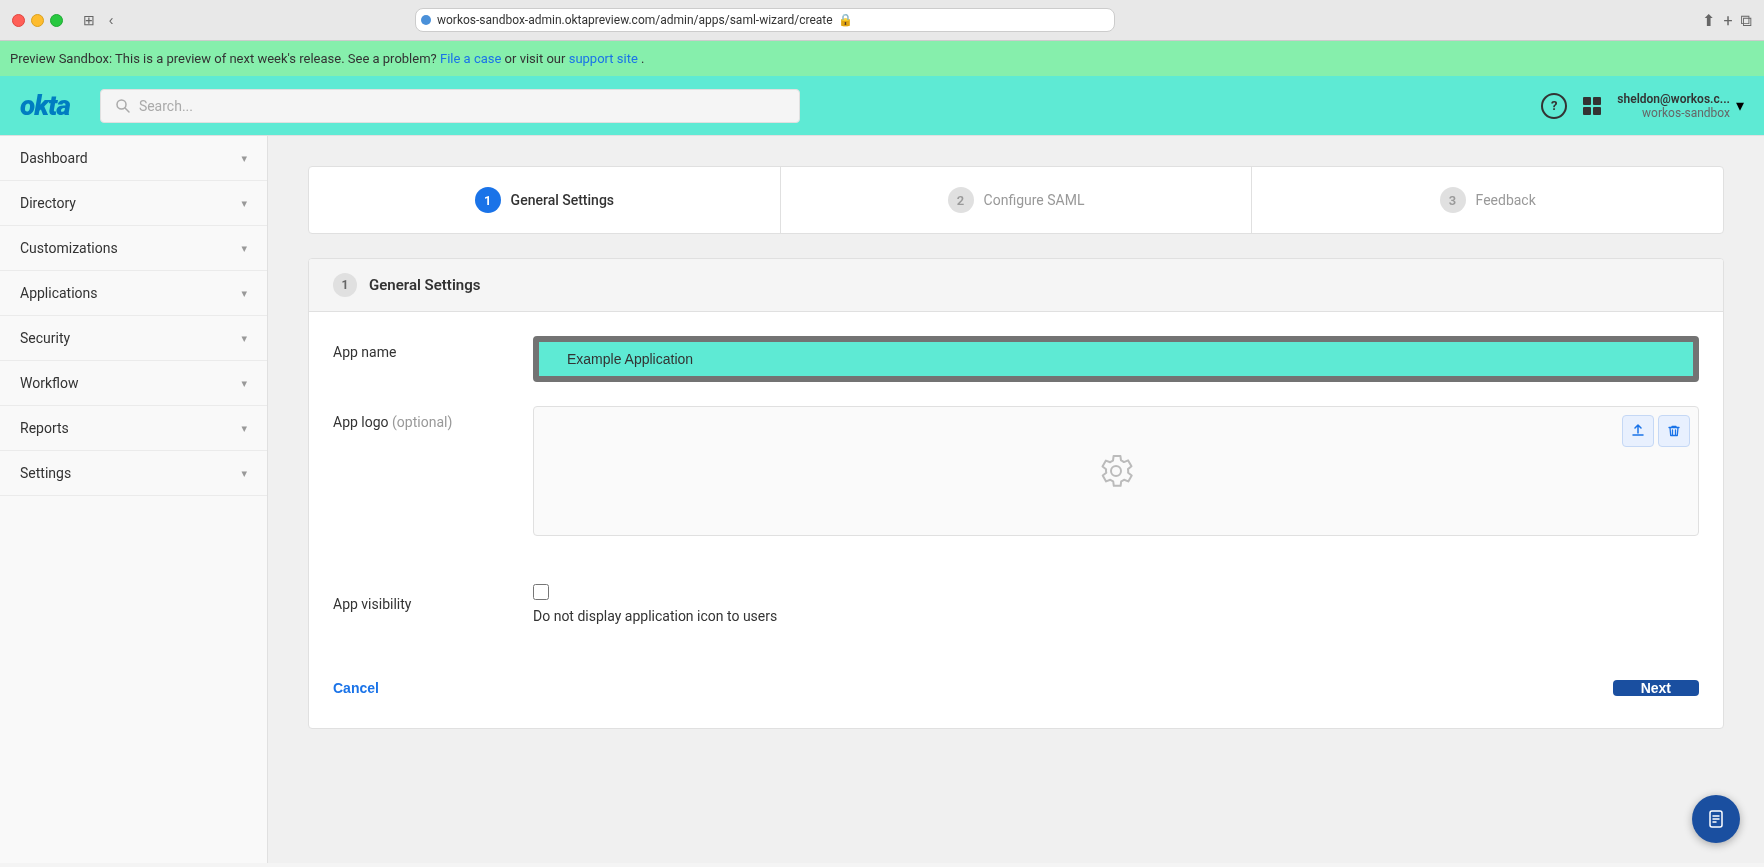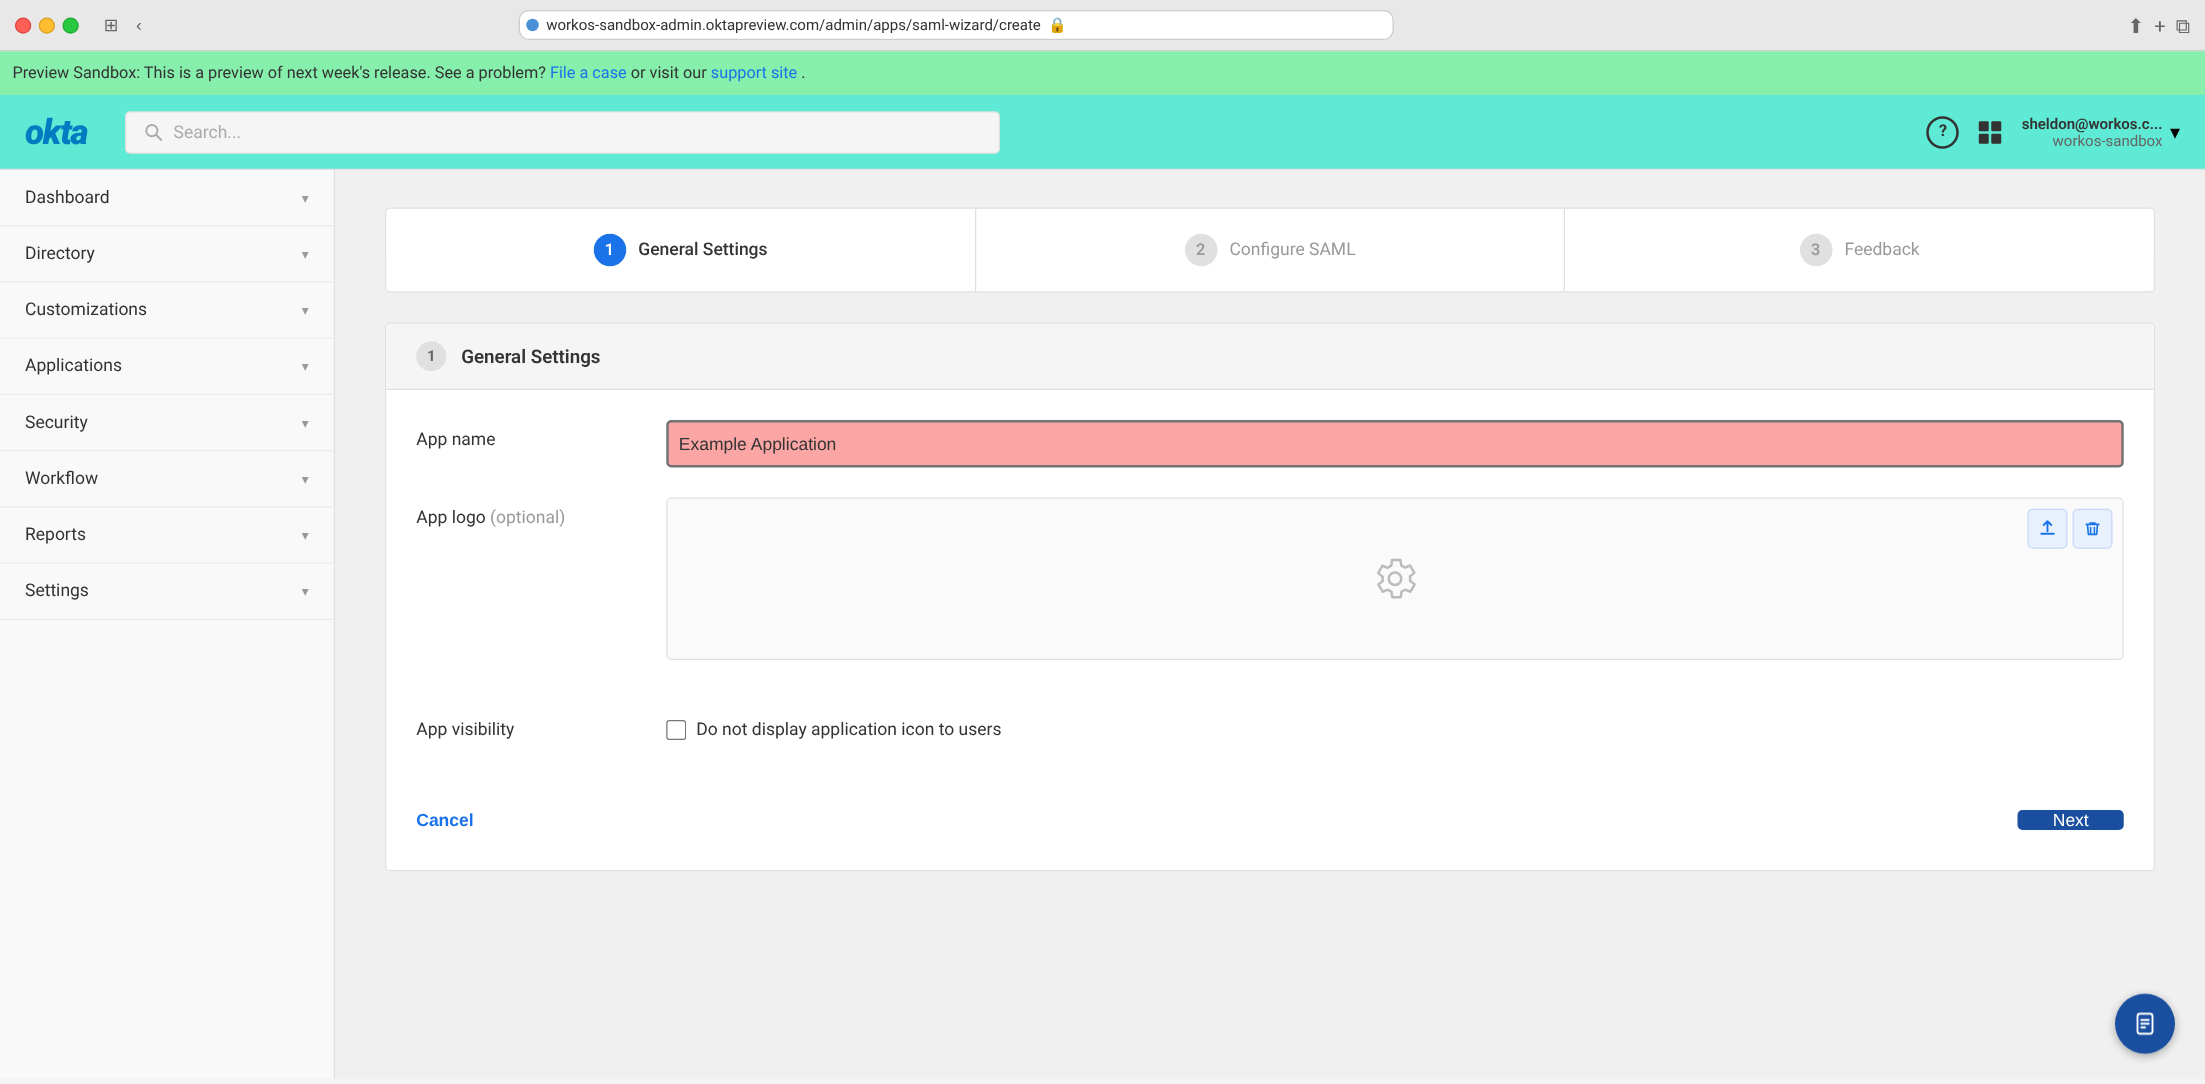--- a/index.html
+++ b/index.html
@@ -315,27 +315,27 @@
     }
     .form-label .optional {
       color: #999;
       font-weight: 400;
     }
     .form-input-wrap {
       flex: 1;
     }
     .form-input {
       width: 100%;
-      padding: 9px 8px;
-      border: 2px solid #737373;
+      padding: 9px 28px;
+      border: 6px solid #737373;
       border-radius: 4px;
       font-size: 14px;
       color: #333;
       outline: none;
-      background: #fca5a5;
+      background: #5eead4;
     }
 
     
     .logo-upload-area {
       border: 1px solid #e0e0e0;
       border-radius: 4px;
       height: 130px;
       position: relative;
       background: #fafafa;
       display: flex;
@@ -372,20 +372,21 @@
     }
     .visibility-label {
       width: 180px;
       font-size: 14px;
       color: #333;
       flex-shrink: 0;
     }
     .checkbox-wrap {
       display: flex;
       gap: 8px;
+      flex-direction: column;
     }
     .checkbox-input {
       width: 16px;
       height: 16px;
       border: 1px solid #999;
       background: #fff;
       cursor: pointer;
     }
     .checkbox-label {
       font-size: 14px;
@@ -408,21 +409,21 @@
       cursor: pointer;
       padding: 8px 0;
     }
     .next-btn {
       background: #1a4fa0;
       color: #fff;
       border: none;
       border-radius: 4px;
       padding: 0 28px;
       font-size: 14px;
-      font-weight: 400;
+      font-weight: 700;
       cursor: pointer;
     }
 
     
     .fab {
       position: fixed;
       bottom: 24px;
       right: 24px;
       width: 48px;
       height: 48px;

